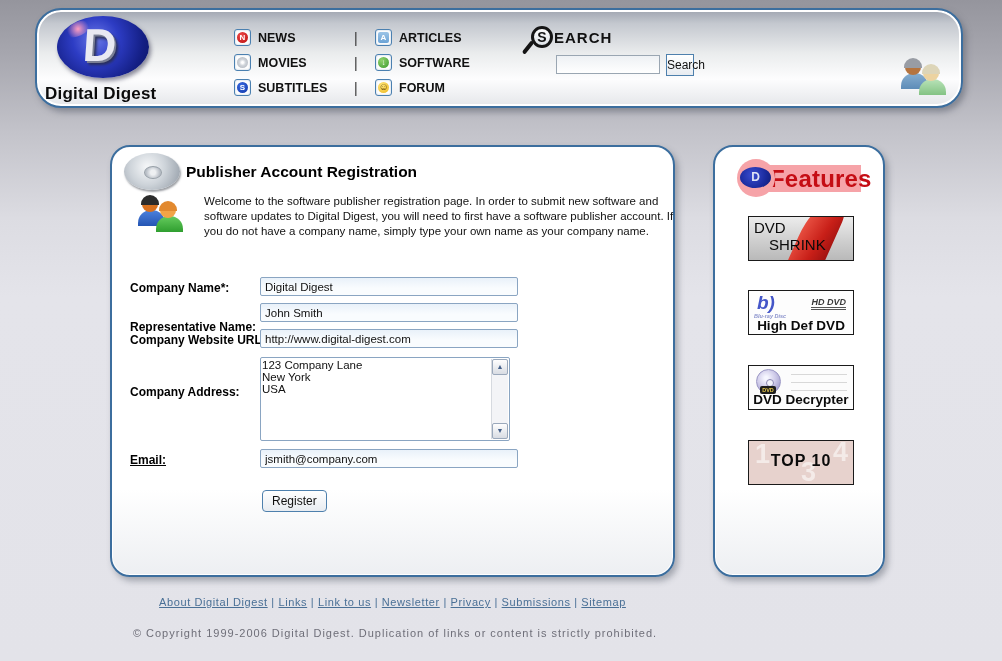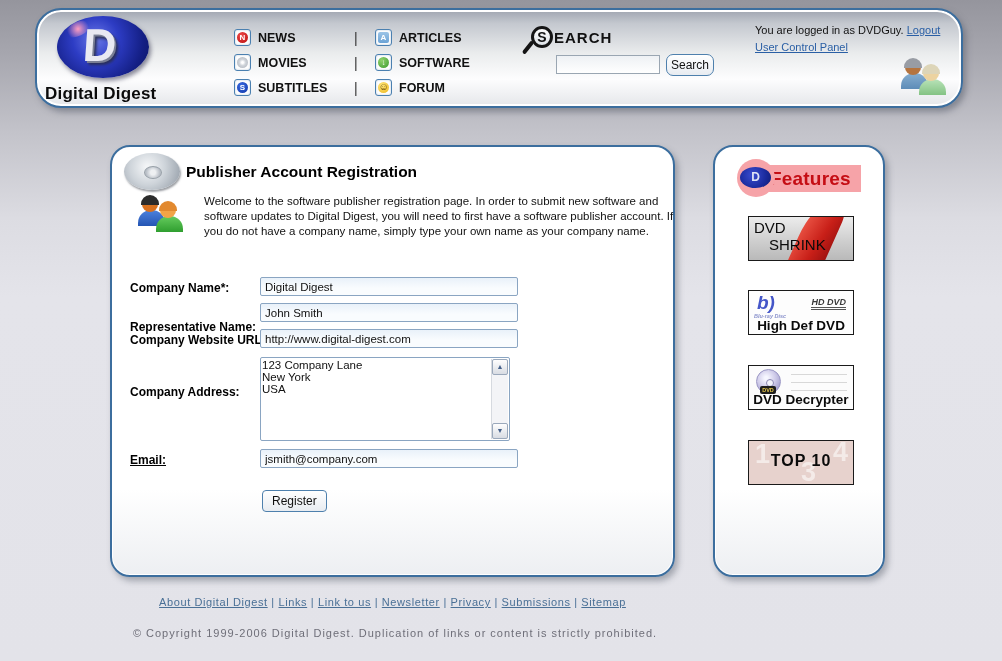--- a/index.html
+++ b/index.html
@@ -56,22 +56,22 @@
   .search-title { display:flex; align-items:center; }
   .lens { width:22px; height:22px; border:3px solid #151515; border-radius:50%;
           background:linear-gradient(#fdfdfd,#dde2e7); position:relative;
           font-weight:bold; font-size:14px; text-align:center; line-height:17px; color:#111; }
   .lens::after { content:""; position:absolute; left:-8px; bottom:-10px; width:4px; height:15px;
                  background:#151515; transform:rotate(38deg); border-radius:2px; }
   .search-rest { font-size:15px; font-weight:bold; color:#111; letter-spacing:1px; margin-left:1px; }
   .search-input { position:absolute; left:60px; top:45px; width:104px; height:19px;
                   border:1px solid #9aa6b2; background:linear-gradient(#eef1f4,#ffffff);
                   font-size:11px; padding:0 3px; }
-  .search-btn { position:absolute; left:629px; top:44px; width:48px; height:22px;
-                border:1px solid #4e80ad; border-radius:7px; font-size:12px; color:#111;
+  .search-btn { position:absolute; left:629px; top:44px; width:28px; height:22px;
+                border:1px solid #4e80ad; border-radius:0; font-size:12px; color:#111;
                 background:linear-gradient(#ffffff,#e8ecf1); cursor:pointer; }
   
   .login { position:absolute; left:718px; top:12px; width:208px; font-size:11px; color:#111; line-height:17px; }
   .login a { color:#2a5fa5; text-decoration:underline; cursor:pointer; }
   
   .duo { position:absolute; }
   .duo .p { position:absolute; }
   .duo .hair { position:absolute; width:18px; height:10px; border-radius:9px 9px 0 0; left:3px; top:-2px; }
   .duo .head { position:absolute; width:16px; height:15px; border-radius:50%; left:4px; top:0; }
   .duo .torso { position:absolute; width:27px; height:16px; border-radius:13px 13px 0 0; left:0; top:13px; }
@@ -96,21 +96,21 @@
     background:linear-gradient(#fefefe,#d8dce3); font-size:7px; color:#44608a; text-align:center; line-height:14px; cursor:pointer; }
   .register-btn { position:absolute; left:150px; top:343px; height:22px; padding:0 9px;
     border:1px solid #4e80ad; border-radius:4px; font-size:12px; color:#111;
     background:linear-gradient(#ffffff,#e8ecf1); cursor:pointer; }
   
   .feat-circle { position:absolute; left:22px; top:12px; width:38px; height:38px; border-radius:50%; background:#f6a3a8; }
   .feat-disc { position:absolute; left:3px; top:8px; width:31px; height:21px; border-radius:50%;
     background:radial-gradient(circle at 40% 38%,#3547c8 10%,#1a2a9c 60%,#101a6e 100%);
     color:#dfe3f5; font-size:12px; font-weight:bold; text-align:center; line-height:21px; }
   .feat-bar { position:absolute; left:52px; top:18px; width:94px; height:27px; background:#f6a3a8; }
-  .feat-title { font-size:19px; font-weight:bold; color:#c50d14; line-height:27px; padding-left:3px; letter-spacing:.2px; }
+  .feat-title { font-size:24px; font-weight:bold; color:#c50d14; line-height:27px; padding-left:3px; letter-spacing:.2px; }
   .banner { position:absolute; left:33px; width:106px; height:45px; border:1px solid #1a1a1a; overflow:hidden; cursor:pointer; }
   .bn-shrink { background:linear-gradient(180deg,#ececec 0%,#cfcfcf 55%,#b9b9b9 100%); }
   .bn-shrink::before { content:""; position:absolute; left:46px; top:-14px; width:34px; height:90px;
     background:linear-gradient(100deg,#ef5a4a 0%,#c81f18 55%,#8e0d0d 100%);
     transform:rotate(24deg); border-radius:45% 10% 45% 10%; }
   .bn-shrink .l1 { position:absolute; left:5px; top:2px; font-size:15px; color:#0a0a0a; }
   .bn-shrink .l2 { position:absolute; left:20px; top:19px; font-size:15px; color:#0a0a0a; }
   .bn-hd { background:#fdfdfd; }
   .bn-hd .bray { position:absolute; left:8px; top:1px; font-size:19px; font-weight:bold; font-style:italic; color:#4456c8; }
   .bn-hd .bray-sub { position:absolute; left:5px; top:22px; font-size:5.5px; font-weight:bold; font-style:italic; color:#8a92cc; }
@@ -190,29 +190,20 @@
 
     <div class="search-wrap">
       <div class="search-title">
         <span class="lens"><span>S</span></span>
         <span class="search-rest">EARCH</span>
       </div>
     </div>
     <input class="search-input" style="left: 519px;" value="">
     <button class="search-btn">Search</button>
 
-    <div class="login">
-      <div>
-        <span>You are logged in as DVDGuy.</span>
-        <a>Logout</a>
-      </div>
-      <div>
-        <a>User Control Panel</a>
-      </div>
-    </div>
 
     <div class="duo" style="left:862px; top:48px; width:52px; height:46px;">
       <div class="p" style="left:2px; top:2px;">
         <div class="torso" style="background:linear-gradient(#87aed0,#5d8cb8);"></div>
         <div class="head" style="background:#b5743f;"></div>
         <div class="hair" style="background:#989ca4;"></div>
       </div>
       <div class="p" style="left:20px; top:8px;">
         <div class="torso" style="background:linear-gradient(#b9e3b9,#84c384);"></div>
         <div class="head" style="background:#ecd3a0;"></div>

